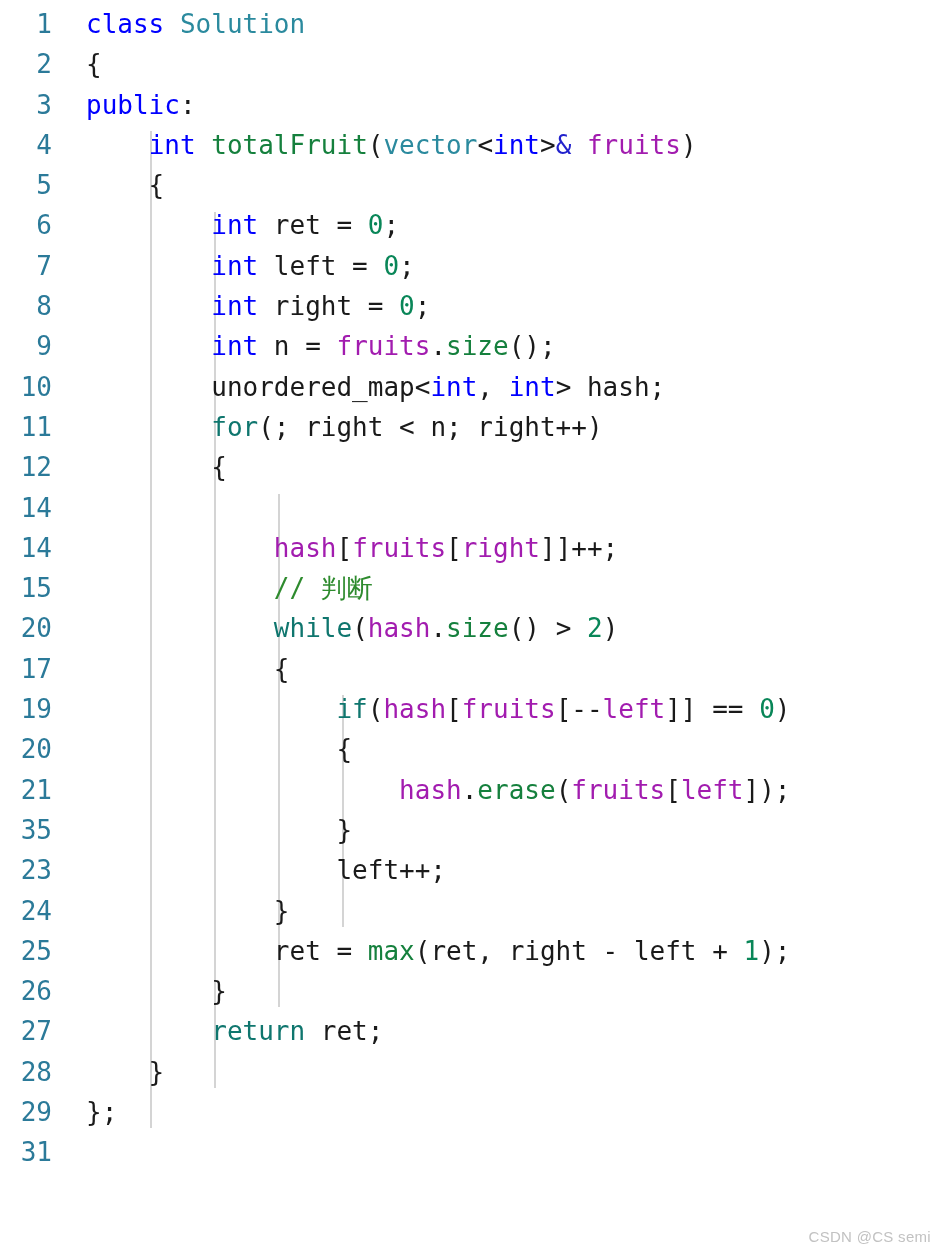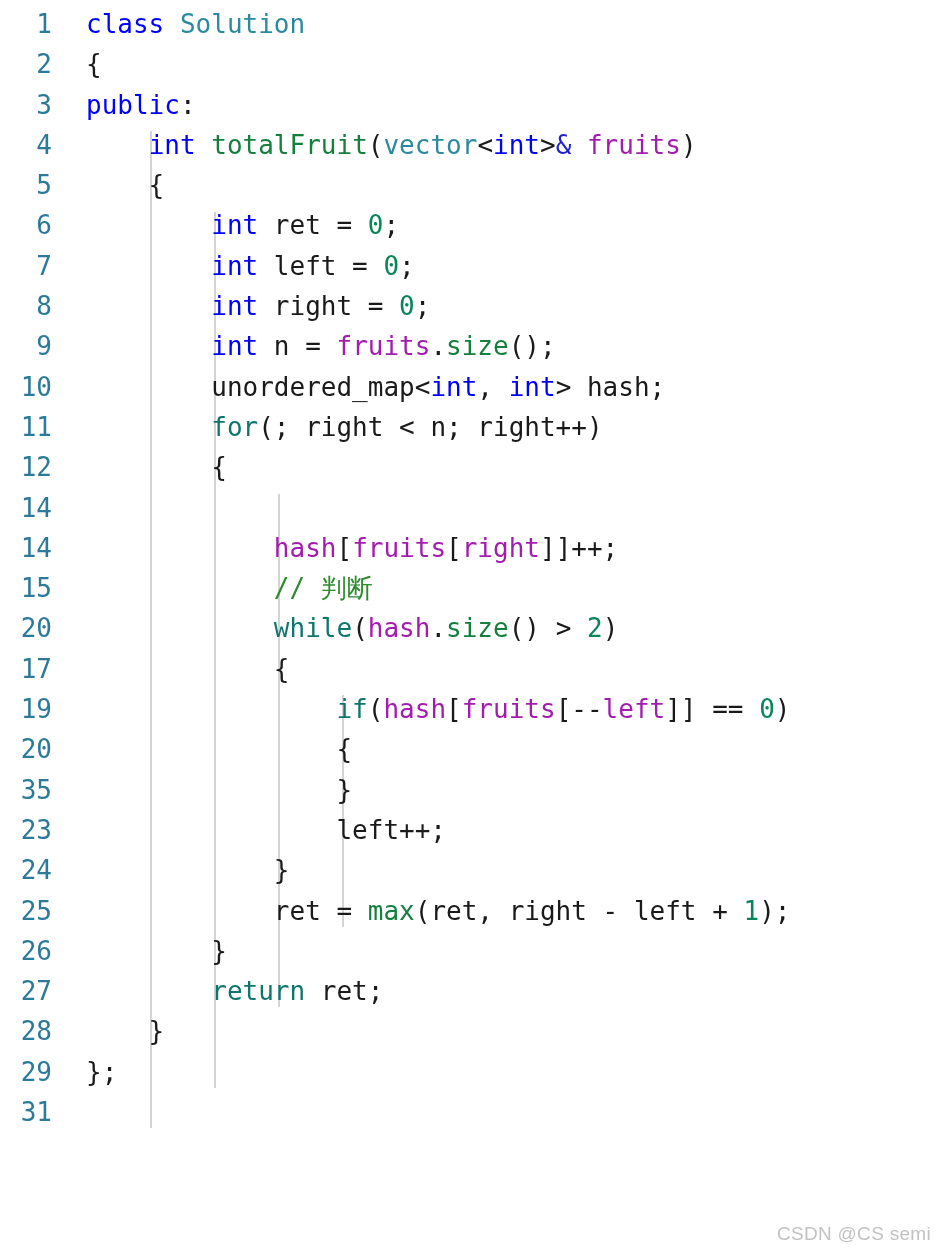--- a/index.html
+++ b/index.html
@@ -71,21 +71,21 @@
     position: absolute;
     width: 1.6px;
     background: #d4d4d4;
   }
 
   .watermark {
     position: absolute;
     right: 10px;
     bottom: 8px;
     font-family: "Liberation Sans", sans-serif;
-    font-size: 19px;
+    font-size: 15px;
     color: #c2c2c2;
     letter-spacing: 0.3px;
     user-select: none;
   }
 </style>
 </head>
 <body>
 
 <div id="editor">
 
@@ -106,20 +106,21 @@
       <div class="code-line"><span class="gutter-num">10</span><span class="line-code"><span class="t-plain">        unordered_map&lt;</span><span class="t-kw">int</span><span class="t-plain">, </span><span class="t-kw">int</span><span class="t-plain">&gt; hash;</span></span></div>
       <div class="code-line"><span class="gutter-num">11</span><span class="line-code"><span class="t-plain">        </span><span class="t-ctrl">for</span><span class="t-plain">(; right &lt; n; right++)</span></span></div>
       <div class="code-line"><span class="gutter-num">12</span><span class="line-code"><span class="t-plain">        {</span></span></div>
       <div class="code-line"><span class="gutter-num">14</span></div>
       <div class="code-line"><span class="gutter-num">14</span><span class="line-code"><span class="t-plain">            </span><span class="t-var">hash</span><span class="t-plain">[</span><span class="t-var">fruits</span><span class="t-plain">[</span><span class="t-var">right</span><span class="t-plain">]]++;</span></span></div>
       <div class="code-line"><span class="gutter-num">15</span><span class="line-code"><span class="t-plain">            </span><span class="t-cmt">// 判断</span></span></div>
       <div class="code-line"><span class="gutter-num">20</span><span class="line-code"><span class="t-plain">            </span><span class="t-ctrl">while</span><span class="t-plain">(</span><span class="t-var">hash</span><span class="t-plain">.</span><span class="t-fn">size</span><span class="t-plain">() &gt; </span><span class="t-num">2</span><span class="t-plain">)</span></span></div>
       <div class="code-line"><span class="gutter-num">17</span><span class="line-code"><span class="t-plain">            {</span></span></div>
       <div class="code-line"><span class="gutter-num">19</span><span class="line-code"><span class="t-plain">                </span><span class="t-ctrl">if</span><span class="t-plain">(</span><span class="t-var">hash</span><span class="t-plain">[</span><span class="t-var">fruits</span><span class="t-plain">[--</span><span class="t-var">left</span><span class="t-plain">]] == </span><span class="t-num">0</span><span class="t-plain">)</span></span></div>
       <div class="code-line"><span class="gutter-num">20</span><span class="line-code"><span class="t-plain">                {</span></span></div>
+      <div class="code-line"><span class="gutter-num">21</span><span class="line-code"><span class="t-plain">                    </span><span class="t-var">hash</span><span class="t-plain">.</span><span class="t-fn">erase</span><span class="t-plain">(</span><span class="t-var">fruits</span><span class="t-plain">[</span><span class="t-var">left</span><span class="t-plain">]);</span></span></div>
       <div class="code-line"><span class="gutter-num">35</span><span class="line-code"><span class="t-plain">                }</span></span></div>
       <div class="code-line"><span class="gutter-num">23</span><span class="line-code"><span class="t-plain">                left++;</span></span></div>
       <div class="code-line"><span class="gutter-num">24</span><span class="line-code"><span class="t-plain">            }</span></span></div>
       <div class="code-line"><span class="gutter-num">25</span><span class="line-code"><span class="t-plain">            ret = </span><span class="t-fn">max</span><span class="t-plain">(ret, right - left + </span><span class="t-num">1</span><span class="t-plain">);</span></span></div>
       <div class="code-line"><span class="gutter-num">26</span><span class="line-code"><span class="t-plain">        }</span></span></div>
       <div class="code-line"><span class="gutter-num">27</span><span class="line-code"><span class="t-plain">        </span><span class="t-ctrl">return</span><span class="t-plain"> ret;</span></span></div>
       <div class="code-line"><span class="gutter-num">28</span><span class="line-code"><span class="t-plain">    }</span></span></div>
       <div class="code-line"><span class="gutter-num">29</span><span class="line-code"><span class="t-plain">};</span></span></div>
       <div class="code-line"><span class="gutter-num">31</span><span class="line-code"></span></div>
     </div>

